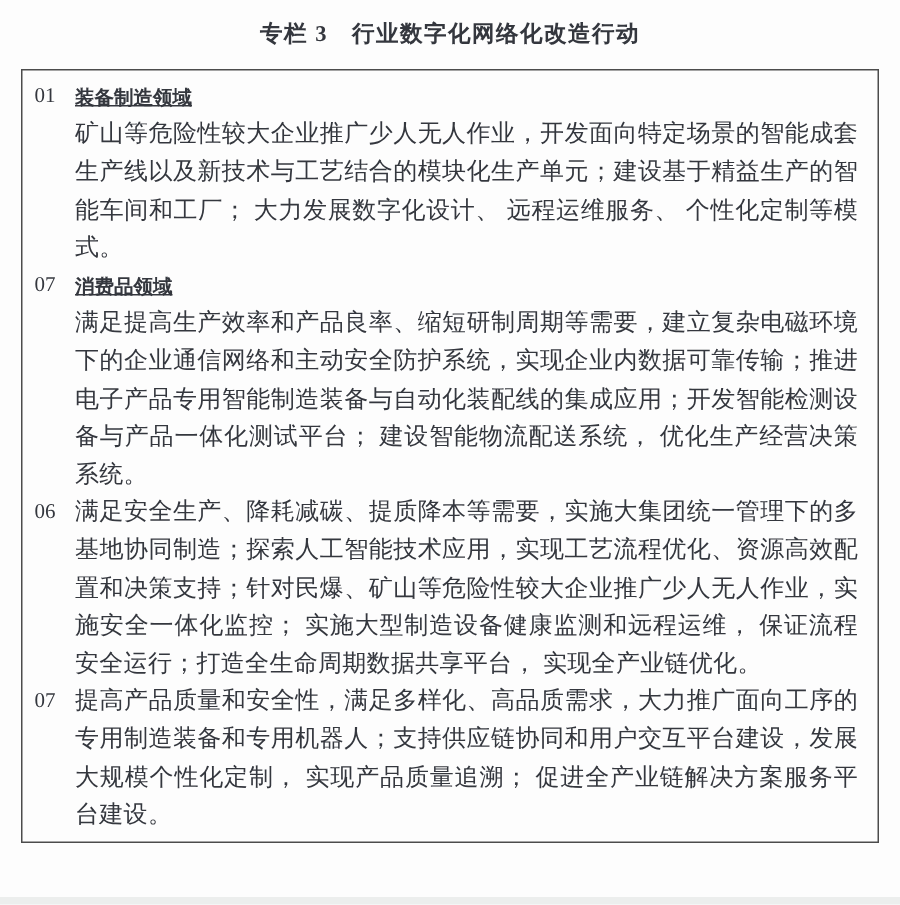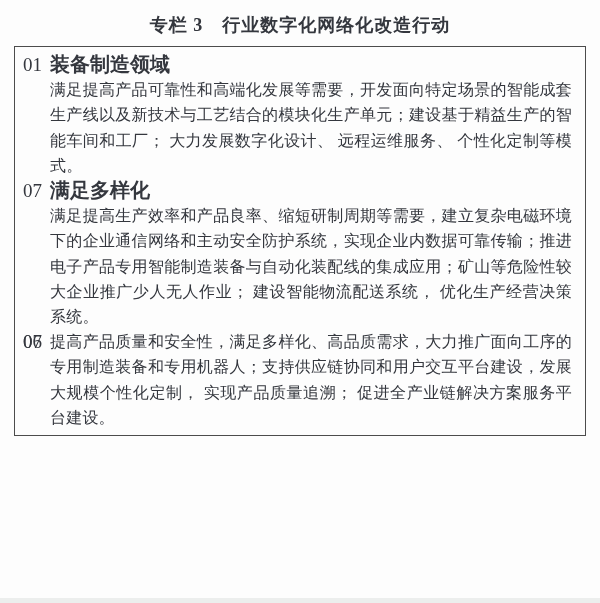--- a/index.html
+++ b/index.html
@@ -9,45 +9,46 @@
     height: 603px;
     background: #fdfdfd;
     color: #34373e;
     font-family: "Liberation Serif", "DejaVu Serif", serif;
     overflow: hidden;
   }
   .page { width: 600px; height: 603px; position: relative; }
 
   .panel-title {
     text-align: center;
-    font-size: 18px;
+    font-size: 15px;
     font-weight: bold;
     letter-spacing: 1px;
     padding-top: 13px;
     height: 46px;
   }
 
   .main-box {
     margin: 0 14px;
     border: 1.5px solid #4c4c4c;
     padding: 5px 13px 5px 8px;
     background: #fdfdfd;
   }
 
   .section { position: relative; padding-left: 27px; }
   .section-head {
-    font-size: 20px;
+    font-size: 13px;
     line-height: 25.2px;
     font-weight: bold;
+    text-decoration: underline;
   }
   .section-num {
     position: absolute;
     left: 0; top: 0;
     width: 24px;
-    font-size: 19px;
+    font-size: 14px;
     font-weight: normal;
     line-height: 25.2px;
   }
   .section-body {
     font-size: 16px;
     line-height: 25.2px;
     text-align: justify;
     text-justify: inter-ideograph;
     letter-spacing: 0.2px;
   }
@@ -65,31 +66,32 @@
 
 <div class="page">
 
   <div class="panel-title">专栏 3　行业数字化网络化改造行动</div>
 
   <div class="main-box">
 
     <div class="section">
       <span class="section-num">01</span>
       <div class="section-head">装备制造领域</div>
-      <div class="section-body">满足提高产品可靠性和高端化发展等需要，开发面向特定场景的智能成套生产线以及新技术与工艺结合的模块化生产单元；建设基于精益生产的智能车间和工厂； 大力发展数字化设计、 远程运维服务、 个性化定制等模式。</div>
+      <div class="section-body">矿山等危险性较大企业推广少人无人作业，开发面向特定场景的智能成套生产线以及新技术与工艺结合的模块化生产单元；建设基于精益生产的智能车间和工厂； 大力发展数字化设计、 远程运维服务、 个性化定制等模式。</div>
     </div>
 
     <div class="section">
       <span class="section-num">07</span>
-      <div class="section-head">满足多样化</div>
-      <div class="section-body">满足提高生产效率和产品良率、缩短研制周期等需要，建立复杂电磁环境下的企业通信网络和主动安全防护系统，实现企业内数据可靠传输；推进电子产品专用智能制造装备与自动化装配线的集成应用；矿山等危险性较大企业推广少人无人作业； 建设智能物流配送系统， 优化生产经营决策系统。</div>
+      <div class="section-head">消费品领域</div>
+      <div class="section-body">满足提高生产效率和产品良率、缩短研制周期等需要，建立复杂电磁环境下的企业通信网络和主动安全防护系统，实现企业内数据可靠传输；推进电子产品专用智能制造装备与自动化装配线的集成应用；开发智能检测设备与产品一体化测试平台； 建设智能物流配送系统， 优化生产经营决策系统。</div>
     </div>
 
     <div class="section">
       <span class="section-num">06</span>
+      <div class="section-body">满足安全生产、降耗减碳、提质降本等需要，实施大集团统一管理下的多基地协同制造；探索人工智能技术应用，实现工艺流程优化、资源高效配置和决策支持；针对民爆、矿山等危险性较大企业推广少人无人作业，实施安全一体化监控； 实施大型制造设备健康监测和远程运维， 保证流程安全运行；打造全生命周期数据共享平台， 实现全产业链优化。</div>
     </div>
 
     <div class="section">
       <span class="section-num">07</span>
       <div class="section-body">提高产品质量和安全性，满足多样化、高品质需求，大力推广面向工序的专用制造装备和专用机器人；支持供应链协同和用户交互平台建设，发展大规模个性化定制， 实现产品质量追溯； 促进全产业链解决方案服务平台建设。</div>
     </div>
 
   </div>
 
   <div class="bottom-strip"></div>

